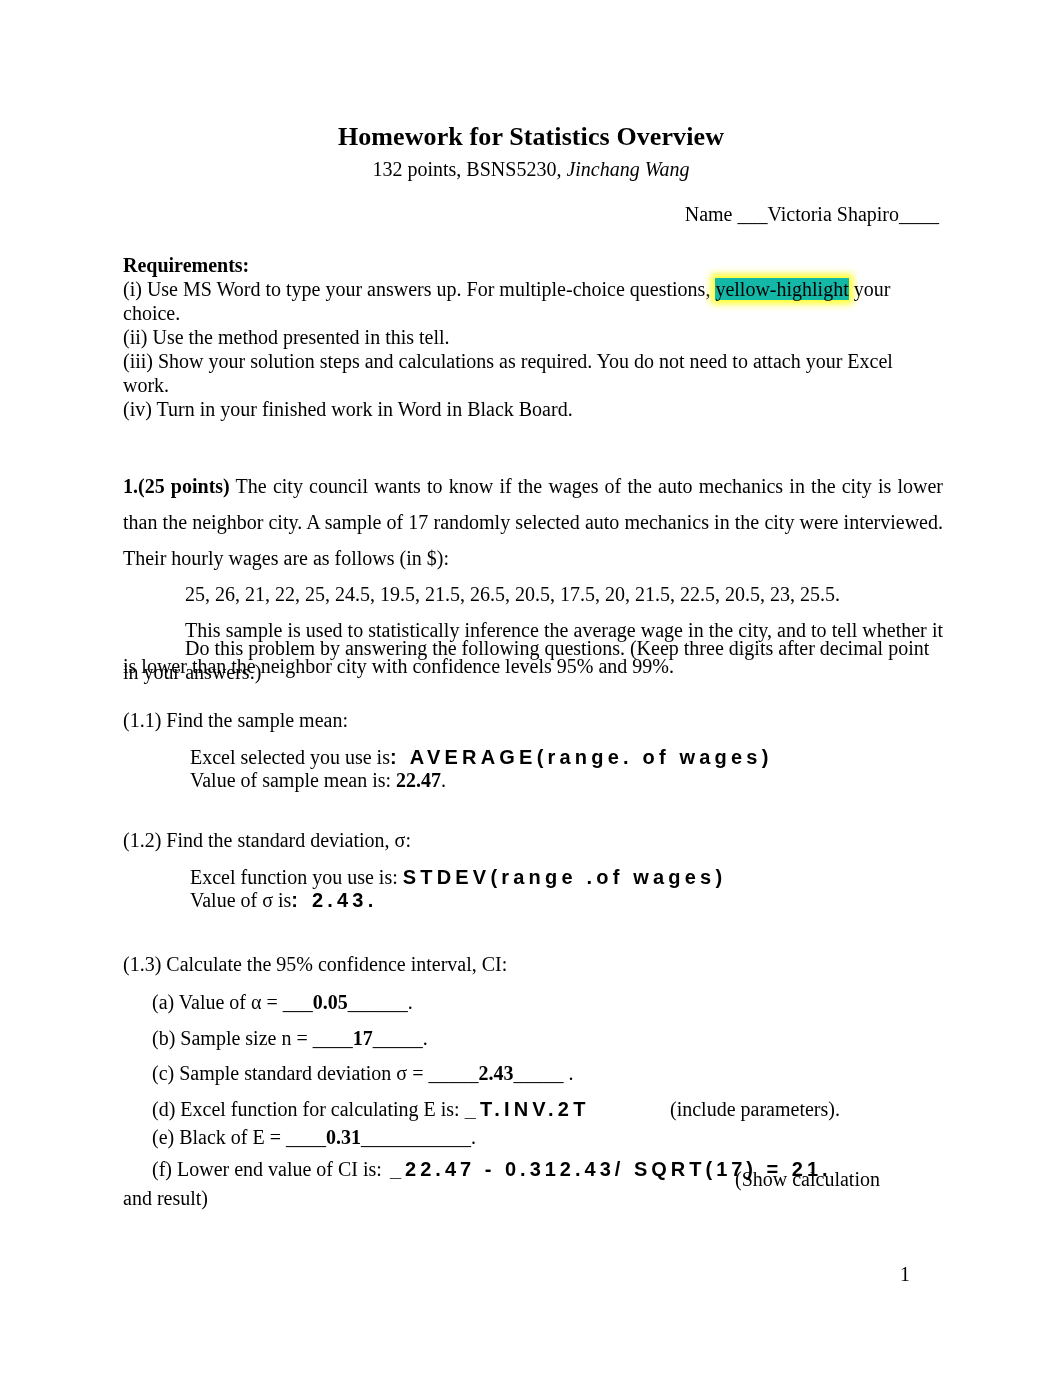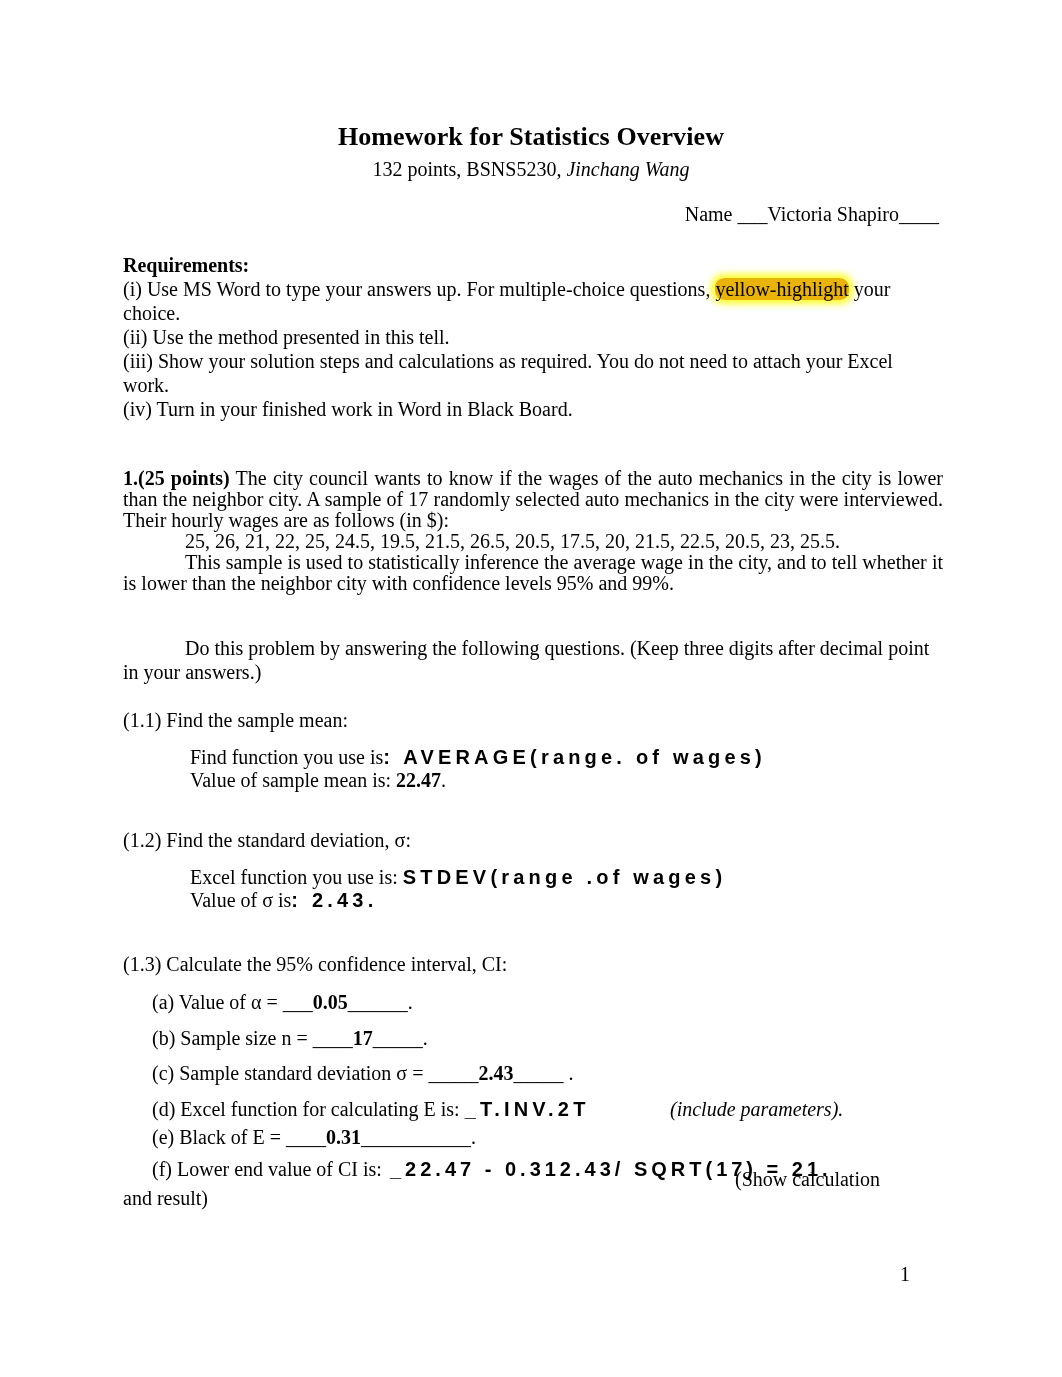--- a/index.html
+++ b/index.html
@@ -61,31 +61,30 @@
     width: 820px;
     font-size: 20px;
     line-height: 24px;
   }
   .req-heading {
     font-weight: bold;
     display: block;
   }
   .req-line { display: block; }
   .hl {
-    background: #eab308;
+    background: #14b8a6;
     box-shadow: 0 0 7px 4px rgba(255,255,0,0.85);
-    border-radius: 9px;
   }
   .q1-block {
     position: absolute;
     left: 123px;
     top: 468px;
     width: 820px;
     font-size: 20px;
-    line-height: 21px;
+    line-height: 36px;
     text-align: justify;
   }
   .indent-data {
     display: block;
     text-indent: 62px;
   }
   .indent-para {
     display: block;
     text-indent: 62px;
   }
@@ -182,21 +181,20 @@
   .d-lead { }
   .d-typed {
     position: relative;
     margin-top: 41px;
   }
   .d-overlay {
     position: absolute;
     left: 518px;
     top: 0;
     white-space: nowrap;
-    font-style: italic;
   }
   .page-number {
     position: absolute;
     left: 900px;
     top: 1263px;
     font-size: 20px;
   }
 </style>
 </head>
 <body>
@@ -225,21 +223,21 @@
     <span class="indent-para">This sample is used to statistically inference the average wage in the city, and to tell whether it is lower than the neighbor city with confidence levels 95% and 99%.</span>
   </div>
 
   <div class="do-block">
     <span class="indent-para">Do this problem by answering the following questions. (Keep three digits after decimal point in your answers.)</span>
   </div>
 
   <div class="sec-label">(1.1) Find the sample mean:</div>
 
   <div class="ans-group g11">
-    <div><span>Find function you use is</span><span class="typed">: AVERAGE(range. of  wages)</span></div>
+    <div><span>Excel selected you use is</span><span class="typed">: AVERAGE(range. of  wages)</span></div>
     <div><span>Value of sample mean is: </span><span class="serif-bold">22.47</span><span>.</span></div>
   </div>
 
   <div class="sec-label sec-label-12" style="top:828px">(1.2) Find the standard deviation, σ:</div>
 
   <div class="ans-group g12">
     <div><span>Excel function you use is: </span><span class="typed">STDEV(range .of  wages)</span></div>
     <div><span>Value of σ is</span><span class="typed">: 2.43.</span></div>
   </div>
 

